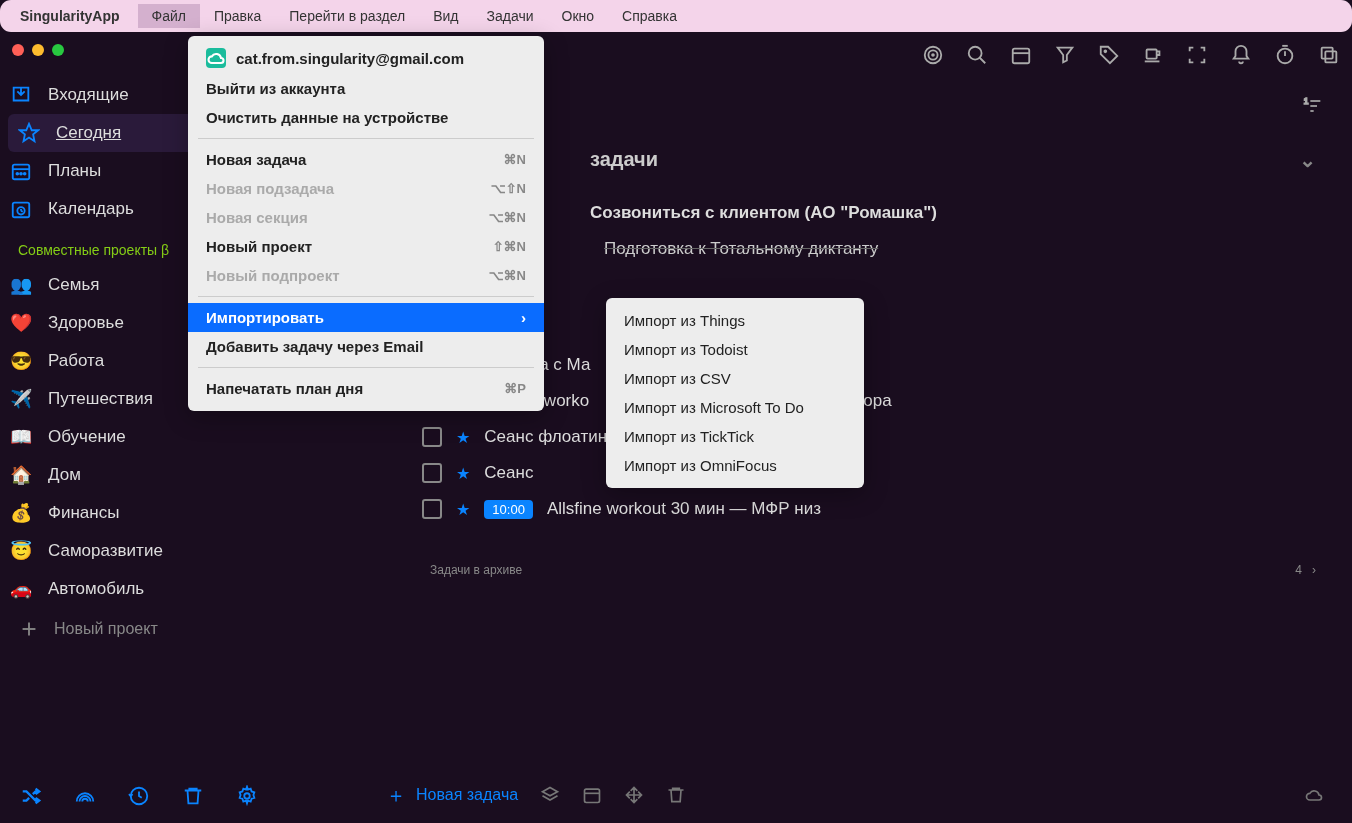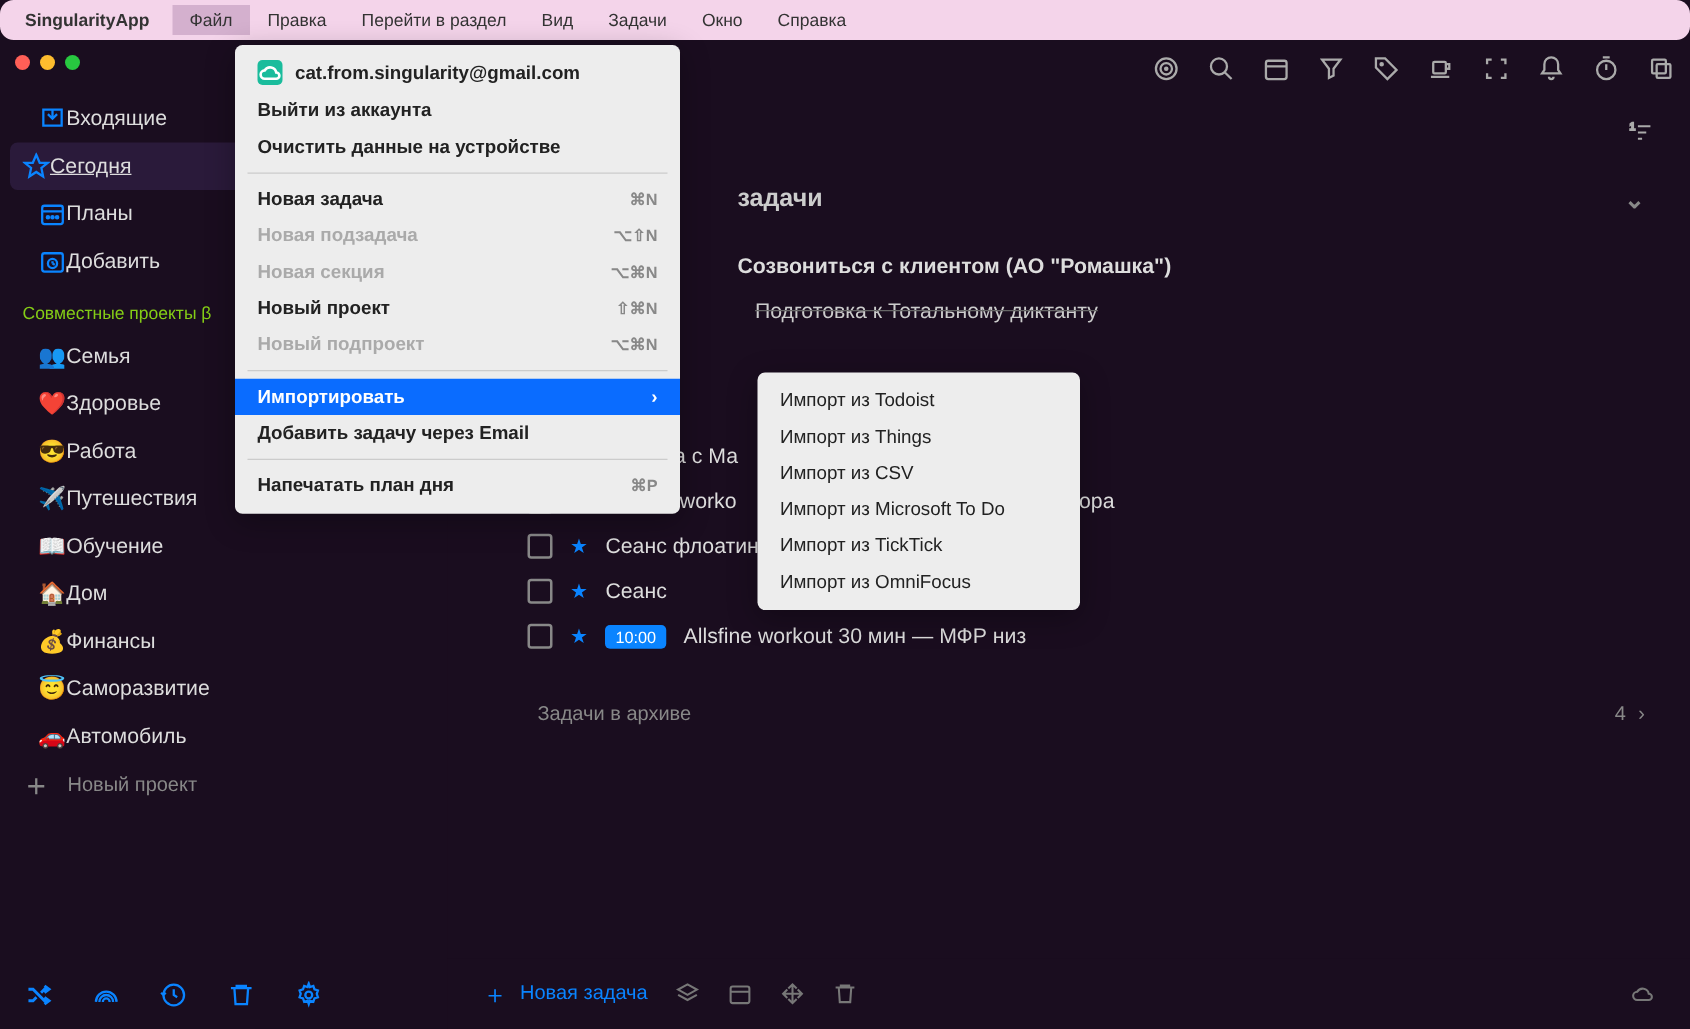--- a/index.html
+++ b/index.html
@@ -16,40 +16,40 @@
 .wc-close { background: #ff5f57; }
 .wc-min { background: #febc2e; }
 .wc-max { background: #28c840; }
 
 .toolbar-icons { position: absolute; right: 12px; top: 44px; display: flex; gap: 22px; align-items: center; }
 .toolbar-icon { width: 22px; height: 22px; color: #aaa; cursor: pointer; display: flex; align-items: center; justify-content: center; }
 
 .app-body { display: flex; height: calc(100% - 68px); }
 
 .sidebar { width: 358px; background: #1a0d1f; color: #ddd; padding-top: 8px; display: flex; flex-direction: column; }
-.sidebar-item { display: flex; align-items: center; padding: 8px 31px; font-size: 17px; cursor: pointer; }
+.sidebar-item { display: flex; align-items: center; padding: 8px 10px; gap: 16px; font-size: 17px; cursor: pointer; }
 .sidebar-item.active { background: #2a1a3a; border-radius: 6px; margin: 0 8px; padding-left: 10px; text-decoration: underline; }
 .sidebar-icon { width: 22px; height: 22px; display: flex; align-items: center; justify-content: center; color: #0a84ff; }
 .sidebar-section-label { color: #84cc16; font-size: 14px; padding: 14px 18px 8px; }
 .sidebar-emoji { font-size: 18px; width: 22px; text-align: center; }
 .sidebar-spacer { flex: 1; }
 .sidebar-new-project { display: flex; align-items: center; gap: 14px; padding: 10px 18px; color: #888; cursor: pointer; }
 .sidebar-bottom { display: flex; gap: 32px; padding: 16px 20px; color: #0a84ff; }
 .sidebar-bottom-icon { width: 22px; height: 22px; cursor: pointer; display:flex; align-items:center; justify-content:center; }
 
 .main { flex: 1; background: #1a0d1f; color: #ddd; position: relative; padding: 20px 36px; }
 .sort-icon { position: absolute; right: 30px; top: 28px; color: #aaa; }
 .section-header { font-size: 20px; font-weight: 600; color: #ccc; margin: 60px 0 24px 196px; display: flex; align-items: center; }
 .section-chevron { position: absolute; right: 36px; color: #888; }
 .task-row { display: flex; align-items: center; gap: 14px; padding: 8px 0; margin-left: 28px; font-size: 17px; }
 .task-row.bold { font-weight: 700; }
 .task-checkbox { width: 20px; height: 20px; border: 2px solid #888; border-radius: 3px; cursor: pointer; }
 .task-star { color: #0a84ff; font-size: 16px; }
 .time-badge { background: #0a84ff; color: #fff; font-size: 13px; padding: 2px 8px; border-radius: 4px; font-weight: 500; }
-.archive-row { display: flex; align-items: center; justify-content: space-between; color: #888; margin: 36px 0 0 36px; font-size: 16px; }
+.archive-row { display: flex; align-items: center; justify-content: space-between; color: #888; margin: 36px 0 0 36px; font-size: 12px; }
 .archive-count { display: flex; align-items: center; gap: 10px; }
 
 .bottom-bar { position: absolute; bottom: 0; left: 358px; right: 0; height: 56px; display: flex; align-items: center; padding: 0 28px; gap: 22px; color: #aaa; background: #1a0d1f; }
 .new-task-btn { display: flex; align-items: center; gap: 10px; color: #0a84ff; cursor: pointer; }
 .bottom-bar-icon { width: 20px; height: 20px; color: #777; cursor: pointer; display:flex; align-items:center; justify-content:center; }
 .cloud-icon { margin-left: auto; }
 
 .dropdown { position: absolute; left: 188px; top: 36px; width: 356px; background: #ededed; border-radius: 6px; box-shadow: 0 6px 24px rgba(0,0,0,0.3); padding: 8px 0; font-size: 15px; color: #222; z-index: 100; font-weight: bold; }
 .dropdown-item { display: flex; align-items: center; justify-content: space-between; padding: 6px 18px; cursor: pointer; }
 .dropdown-item.highlighted { background: #0a6cff; color: #fff; }
@@ -184,21 +184,21 @@
     </div>
     <div class="sidebar-item">
       <span class="sidebar-icon">
           <svg viewBox="0 0 24 24" fill="none" stroke="currentColor" stroke-width="2">
             <rect x="3" y="5" width="18" height="16" rx="2"></rect>
             <circle cx="12" cy="14" r="4"></circle>
             <line x1="12" y1="12" x2="12" y2="14"></line>
             <line x1="12" y1="14" x2="14" y2="15"></line>
           </svg>
         </span>
-      <span>Добавить</span>
+      <span>Календарь</span>
     </div>
 
     <div class="sidebar-section-label">Совместные проекты β</div>
 
     <div class="sidebar-item">
         <span class="sidebar-emoji">👥</span>
         <span>Семья</span>
       </div>
     <div class="sidebar-item">
         <span class="sidebar-emoji">❤️</span>
@@ -418,19 +418,19 @@
       <span>Добавить задачу через Email</span>
     </div>
   <div class="dropdown-divider"></div>
   <div class="dropdown-item">
       <span>Напечатать план дня</span>
       <span class="dropdown-shortcut">⌘P</span>
     </div>
 </div>
 
 <div class="submenu">
+  <div class="submenu-item">Импорт из Things</div>
   <div class="submenu-item">Импорт из Todoist</div>
-  <div class="submenu-item">Импорт из Things</div>
   <div class="submenu-item">Импорт из CSV</div>
   <div class="submenu-item">Импорт из Microsoft To Do</div>
   <div class="submenu-item">Импорт из TickTick</div>
   <div class="submenu-item">Импорт из OmniFocus</div>
 </div>
 
 </body></html>

